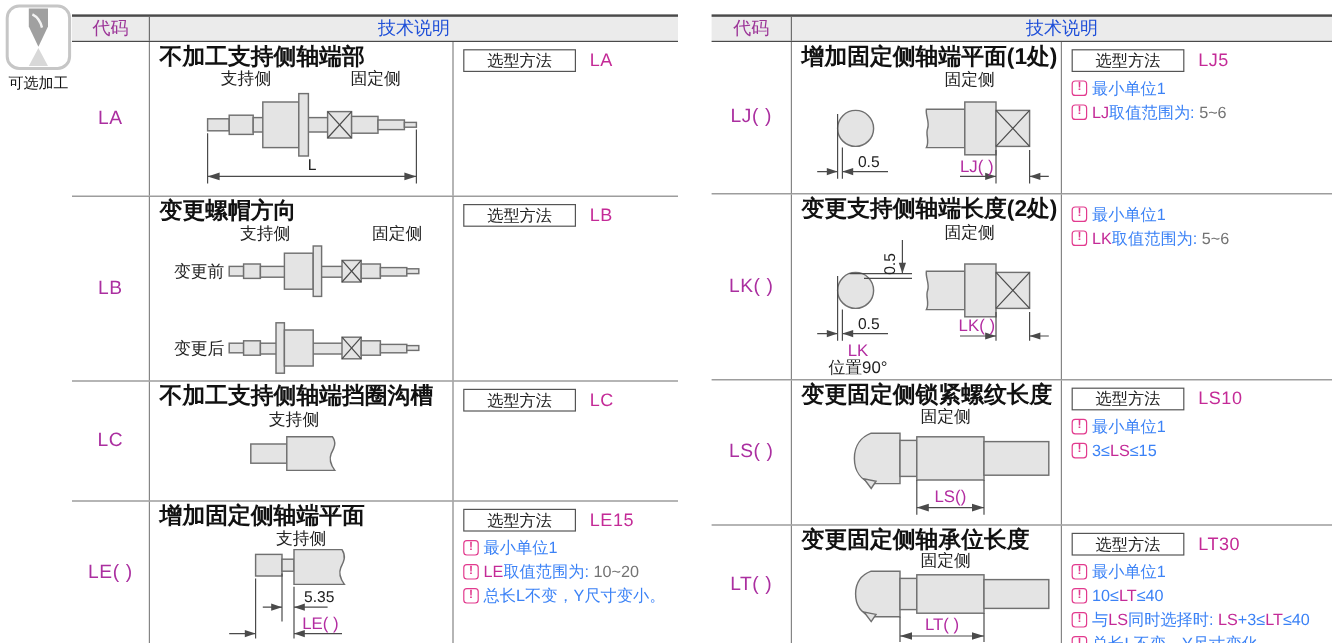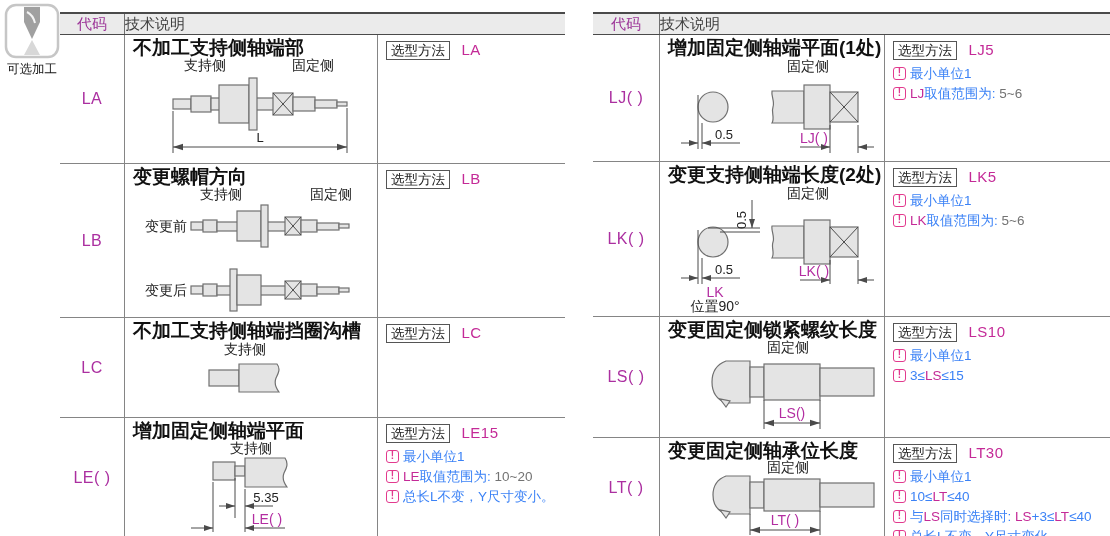--- a/index.html
+++ b/index.html
@@ -12,35 +12,35 @@
   .opt-label { position:absolute; left:0px; top:61px; width:64px; text-align:center; font-size:12.5px; color:#111; }
 
   
   .ctable { position:absolute; top:12px; }
   #tableL { left:60px; width:505px; }
   #tableR { left:593px; width:517px; }
 
   .thead { display:flex; height:23px; background:#ebebeb; border-top:2px solid #4a4a4a; border-bottom:1px solid #4a4a4a; }
   .th-code { width:65px; border-right:1px solid #6f6f6f; text-align:center; font-size:15px; line-height:20px; color:#9c3598; }
   #tableR .th-code { width:67px; }
-  .th-desc { flex:1; font-size:15px; line-height:20px; color:#404040; }
+  .th-desc { flex:1; text-align:center; font-size:15px; line-height:20px; color:#1d4ed8; }
 
   .trow { display:flex; border-bottom:1px solid #858585; }
   .trow.last { border-bottom:2px solid #555; }
   .cell-code { width:65px; border-right:1px solid #858585; display:flex; align-items:center; justify-content:center;
                font-size:16px; letter-spacing:0.5px; color:#ab2fa0; }
   #tableR .cell-code { width:67px; }
   .cell-desc { width:253px; border-right:1px solid #858585; padding:3px 8px 0 8px; }
   #tableR .cell-desc { width:225px; }
   .cell-method { flex:1; padding:6px 8px 0 8px; }
 
   .row-title { font-size:19px; font-weight:bold; color:#111; line-height:19px; white-space:nowrap; }
 
   .method-line { white-space:nowrap; margin-bottom:5px; }
-  .mbox { display:inline-block; border:1px solid #555; padding:0 4px; font-size:13.5px; line-height:17px; color:#222; }
+  .mbox { display:inline-block; border:1px solid #555; padding:0 19px; font-size:13.5px; line-height:17px; color:#222; }
   .mval { color:#c42a97; font-size:15px; margin-left:7px; letter-spacing:0.5px; }
 
   .note { display:flex; align-items:flex-start; margin-top:2px; font-size:13.5px; line-height:18px; white-space:nowrap; }
   .note-ic { flex:0 0 auto; width:13px; height:13px; border:1.5px solid #e23a8e; border-radius:3px;
              color:#e23a8e; font-weight:bold; font-size:10px; line-height:10px; text-align:center; margin:2px 4px 0 0; }
   .c-k { color:#3b82f6; } .c-m { color:#c42a97; } .c-b { color:#737373; }
 
   
   svg { display:block; margin:0 auto; }
   .shape { fill:#e4e4e4; stroke:#707070; stroke-width:1.2; }
@@ -323,24 +323,20 @@
             <line class="thin" x1="190" y1="76" x2="190" y2="100"></line>
             <line class="thin" x1="132" y1="96" x2="162" y2="96"></line>
             <path class="arr" d="M162,96 l-9,-3 v6 z"></path>
             <line class="thin" x1="190" y1="96" x2="206" y2="96"></line>
             <path class="arr" d="M190,96 l9,-3 v6 z"></path>
             <text class="dimm" x="146" y="92" text-anchor="middle">LK( )</text>
           </g>
         </svg>
       </div>
       <div class="cell-method">
-        <div class="method-line">
-          <span class="mbox">选型方法</span>
-          <span class="mval">LK5</span>
-        </div>
         <div>
             <div class="note">
               <span class="note-ic">!</span>
               <span><span class="c-k">最小单位1</span></span>
             </div>
             <div class="note">
               <span class="note-ic">!</span>
               <span><span class="c-m">LK</span><span class="c-k">取值范围为: </span><span class="c-b">5~6</span></span>
             </div>
           </div>

